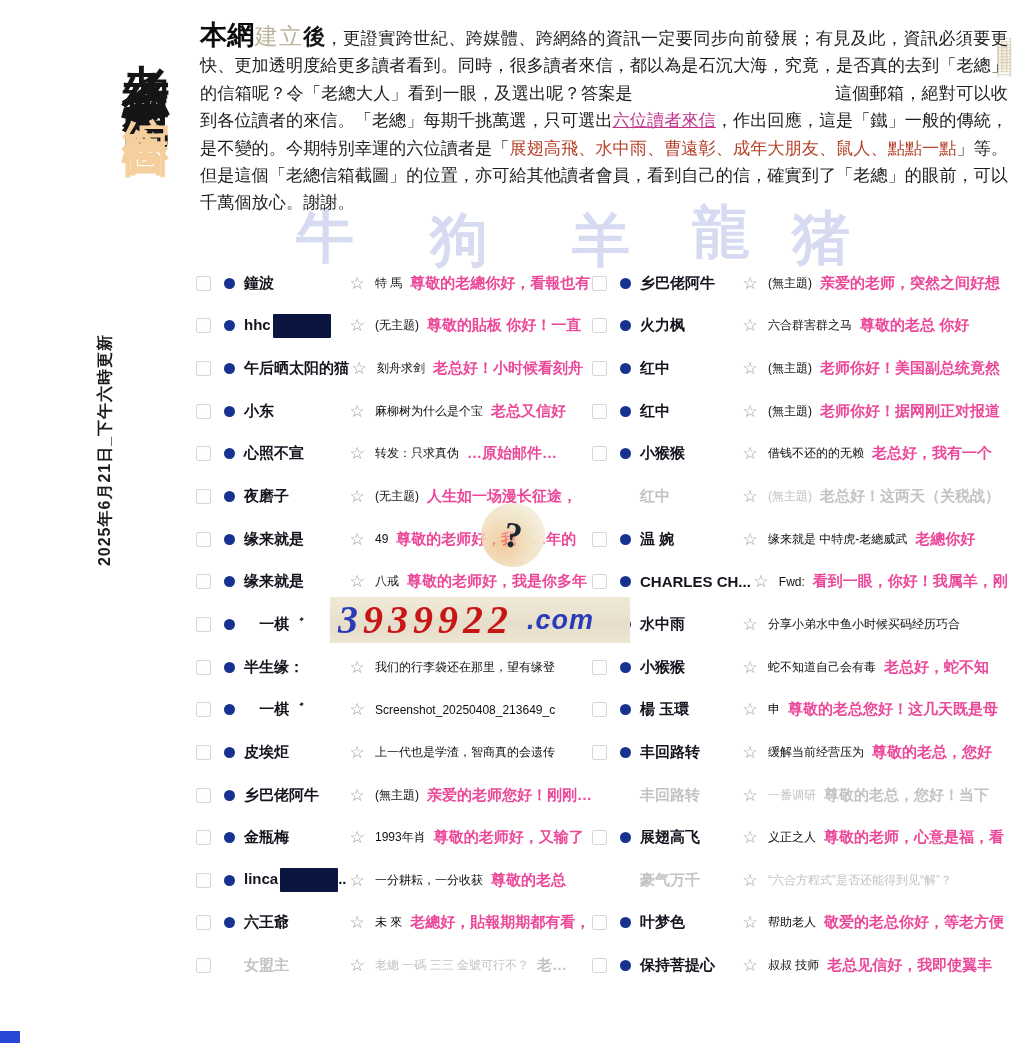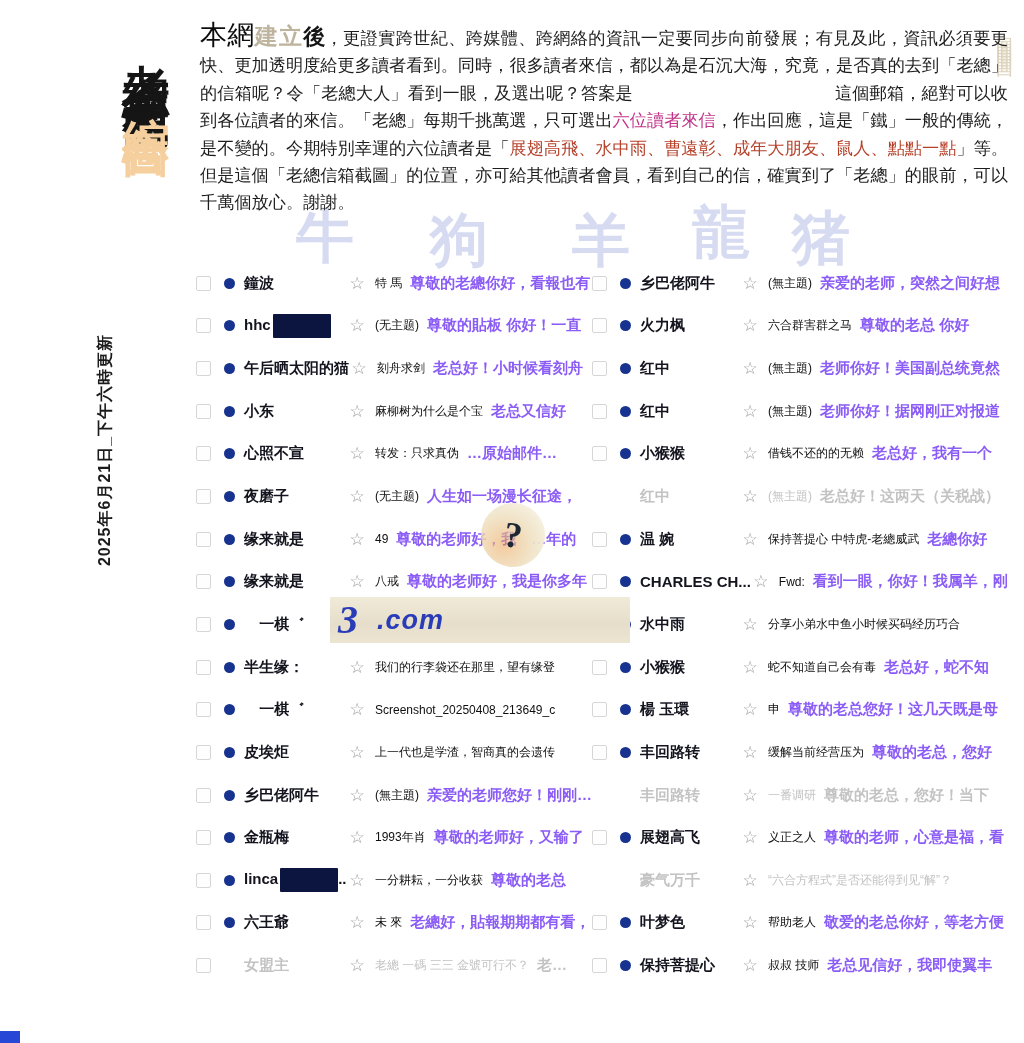--- a/index.html
+++ b/index.html
@@ -24,25 +24,25 @@
   
   .meander{color:#d8cdb4;opacity:.85;font-size:17px;letter-spacing:3px;line-height:1.15;
            font-family:"Liberation Serif",serif;}
   .meander.v{position:absolute;left:986px;top:24px;width:28px;height:190px;
              writing-mode:vertical-rl;text-orientation:upright;overflow:hidden;}
   .meander.h{position:absolute;left:833px;top:196px;width:184px;height:24px;overflow:hidden;}
 
   
   .intro{position:absolute;left:200px;top:22px;width:808px;z-index:2;
          font-size:17.2px;line-height:27.4px;color:#1d1d1d;text-align:justify;font-weight:500;}
-  .lead-big{font-size:27px;font-weight:400;color:#0c0c0c;}
-  .lead-ghost{font-size:23px;color:#beb49e;letter-spacing:1px;font-weight:bold;}
+  .lead-big{font-size:27px;font-weight:700;color:#0c0c0c;}
+  .lead-ghost{font-size:23px;color:#beb49e;letter-spacing:1px;}
   .lead-after{font-size:22px;font-weight:700;color:#141414;}
   .seg-ink{color:#1d1d1d;}
-  .seg-magenta{color:#c2338a;}
+  .seg-magenta{color:#c2338a;text-decoration:underline;}
   .seg-red{color:#b5412a;}
   .seg-gap{display:inline-block;width:202px;height:1px;}
 
   
   .zodiac-ch{position:absolute;z-index:0;font-family:"DejaVu Serif",serif;font-size:58px;
              color:rgba(126,142,212,.32);font-weight:700;}
 
   
   .mail-col{position:absolute;top:262px;display:flex;flex-direction:column;z-index:1;}
   .mail-col.left{left:196px;width:406px;}
@@ -52,21 +52,21 @@
       flex:0 0 13px;margin-right:13px;}
   .cb.off{visibility:hidden;}
   .dot{width:11px;height:11px;border-radius:50%;background:#17338f;flex:0 0 11px;margin-right:9px;}
   .dot.off{visibility:hidden;}
   .sender{flex:0 0 103px;font-weight:700;font-size:15px;color:#14141f;overflow:visible;}
   .mail-col.right .sender{flex-basis:100px;}
   .redact{display:inline-block;width:58px;height:24px;background:#0b1540;vertical-align:middle;
           margin-left:2px;border-radius:1px;}
   .star{flex:0 0 20px;color:#9c9c9c;font-size:17px;margin-right:8px;text-align:center;}
   .subj{font-weight:400;font-size:12px;color:#0f0f0f;margin-right:8px;}
-  .prev{font-weight:700;font-size:15px;color:#8b5cf6;}
+  .prev{font-weight:700;font-size:15px;color:#ec4899;}
   .mail-row.faded .sender,.mail-row.faded .subj,.mail-row.faded .prev{color:#c3c3c3;}
 
   
   .domain-mark{position:absolute;left:330px;top:597px;width:300px;height:46px;z-index:5;
                background:linear-gradient(180deg,#f0ead8 0%,#e6decb 60%,#ece5d2 100%);
                display:flex;align-items:center;padding:0 8px;box-sizing:border-box;}
   .domain-mark .digit{font-family:"Liberation Serif","DejaVu Serif",serif;font-style:italic;
                       font-weight:700;font-size:40px;letter-spacing:5px;line-height:1;}
   .d-first{color:#2a3bb8;}
   .d-rest{color:#c81616;}
@@ -286,21 +286,21 @@
         <span class="sender">红中</span>
         <span class="star">☆</span>
         <span class="subj">(無主題)</span>
         <span class="prev">老总好！这两天（关税战）</span>
       </div>
       <div class="mail-row">
         <span class="cb"></span>
         <span class="dot"></span>
         <span class="sender">温 婉</span>
         <span class="star">☆</span>
-        <span class="subj">保持菩提心 中特虎-老總威武</span>
+        <span class="subj">缘来就是 中特虎-老總威武</span>
         <span class="prev">老總你好</span>
       </div>
       <div class="mail-row">
         <span class="cb"></span>
         <span class="dot"></span>
         <span class="sender">CHARLES CH...</span>
         <span class="star">☆</span>
         <span class="subj">Fwd:</span>
         <span class="prev">看到一眼，你好！我属羊，刚</span>
       </div>
@@ -373,18 +373,19 @@
         <span class="dot"></span>
         <span class="sender">保持菩提心</span>
         <span class="star">☆</span>
         <span class="subj">叔叔 技师</span>
         <span class="prev">老总见信好，我即使翼丰</span>
       </div>
     </div>
 
   <div class="domain-mark">
     <span class="digit d-first">3</span>
+      <span class="digit d-rest">939922</span>
       <span class="d-com">.com</span>
   </div>
   <div class="q-stamp">?</div>
   <div class="corner-blue"></div>
 
 </div>
 
 </body></html>

